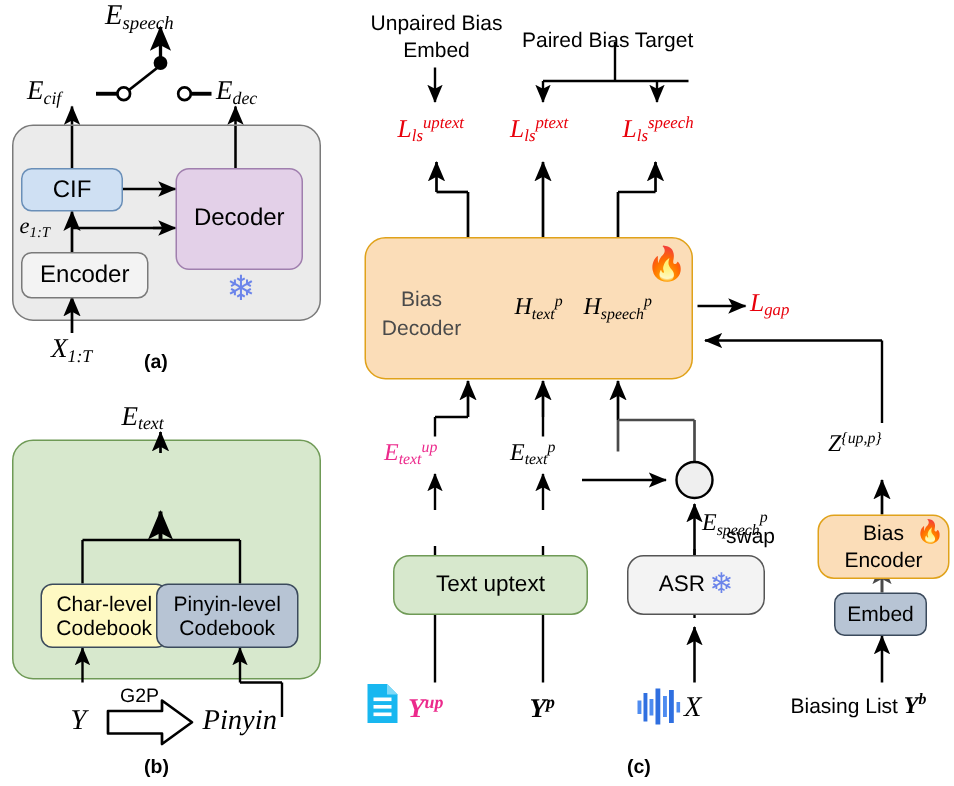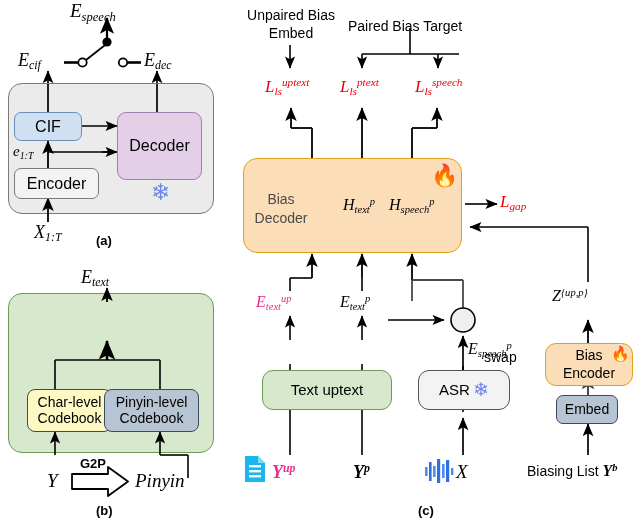--- a/index.html
+++ b/index.html
@@ -201,21 +201,21 @@
     <span>Codebook</span>
   </div>
 
   <div class="box" style="left:104px;top:389px;width:95px;height:43px;background:#b7c4d4;border:1.3px solid #3b4a5c;border-radius:8px;font-size:14px;flex-direction:column;">
     <span>Pinyin-level</span>
     <span>Codebook</span>
   </div>
 
   <div class="lbl math" style="left:47px;top:470px;font-size:19px;">Y</div>
 
-  <div class="lbl" style="left:80px;top:456px;font-size:13px;font-weight:bold;">G2P</div>
+  <div class="lbl" style="left:80px;top:456px;font-size:13px;font-weight:normal;">G2P</div>
 
   <div class="lbl math" style="left:135px;top:470px;font-size:19px;">Pinyin</div>
 
   <div class="caption" style="left:96px;top:503px;">(b)</div>
 
   <div class="lbl" style="left:243px;top:6px;font-size:14px;text-align:center;width:96px;line-height:1.3;">
     <span>Unpaired Bias</span><br>
     <span>Embed</span>
   </div>
 

